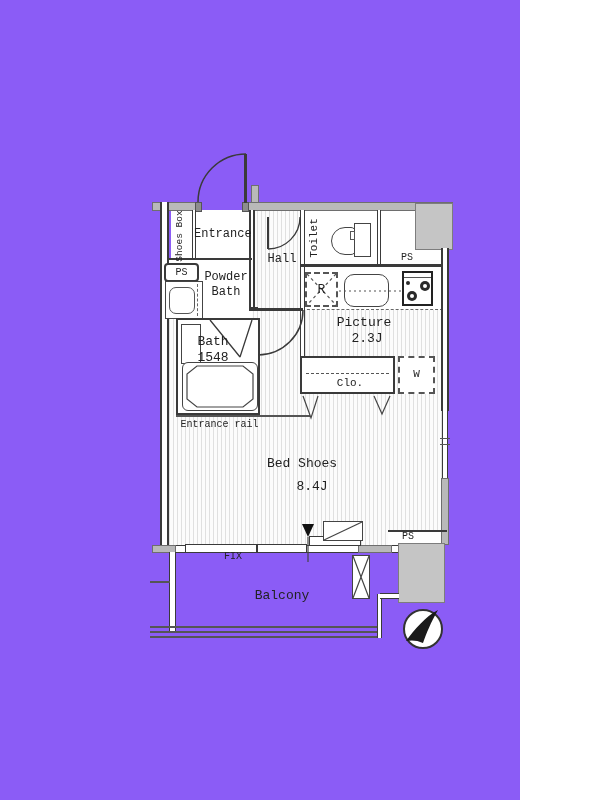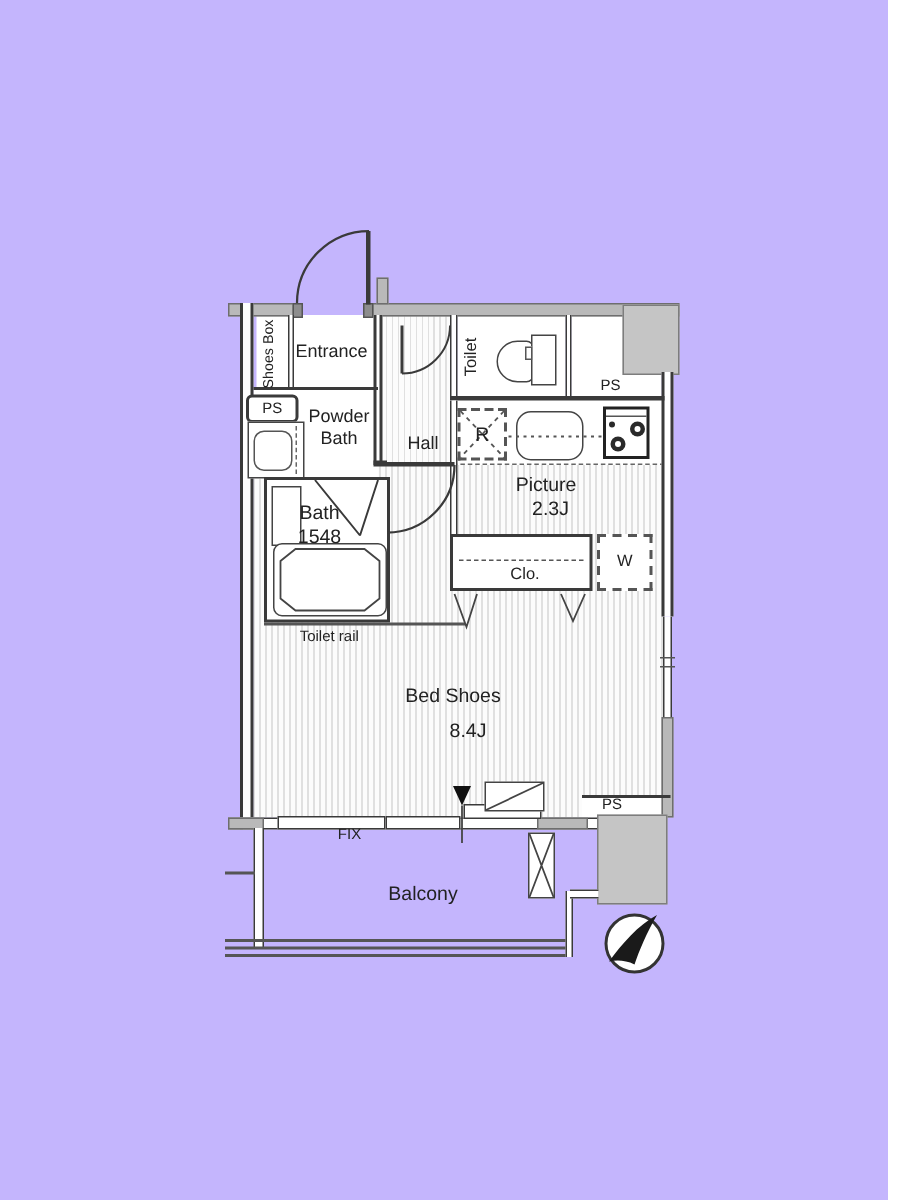--- a/index.html
+++ b/index.html
@@ -1,17 +1,17 @@
 <!DOCTYPE html>
 <html><head>
 <meta charset="utf-8">
 <style>
   html,body{margin:0;padding:0;background:#ffffff;}
-  .canvas{position:relative;width:592px;height:800px;background:#c4b5fd;overflow:hidden;
-          font-family:Liberation Sans, sans-serif;color:#222;}
+  .canvas{position:relative;width:520px;height:800px;background:#8b5cf6;overflow:hidden;
+          font-family:Liberation Mono, monospace;color:#222;}
   .abs{position:absolute;box-sizing:border-box;}
   
   .wallgray{background:#b9b9b9;border:1px solid #6e6e6e;}
   .shaft{background:#c5c5c5;border:1px solid #7d7d7d;}
   .dlv{background:#fff;border-left:2px solid #3a3a3a;border-right:2px solid #3a3a3a;}
   .dlv1{background:#fff;border-left:1.5px solid #3a3a3a;border-right:1.5px solid #3a3a3a;}
   .dlh1{background:#fff;border-top:1.5px solid #3a3a3a;border-bottom:1.5px solid #3a3a3a;}
   .tline{background:#3a3a3a;}
   .tline1{background:#555;}
   .post{background:#8d8d8d;border:1px solid #555;}
@@ -138,33 +138,33 @@
     <path d="M 374 396 L 382 414 L 390 396" fill="none" stroke="#444" stroke-width="1.2"></path>
     <path d="M 353 556 L 369 598 M 369 556 L 353 598" fill="none" stroke="#444" stroke-width="1.2"></path>
     <path d="M 324 540 L 362 522" fill="none" stroke="#444" stroke-width="1.2"></path>
     <path d="M 302 524 L 314 524 L 308 537 Z" fill="#111"></path>
     <path d="M 308 537 L 308 562" fill="none" stroke="#444" stroke-width="1.2"></path>
     <path d="M 406 641 C 415 629 425 617 438 610 C 431 622 426 634 423 643 C 417 640 411 640 406 641 Z" fill="#1a1a1a"></path>
   </svg>
 
   <div class="lbl sz9 rot" style="left:151px;top:230px;width:60px;height:12px;">Shoes Box</div>
   <div class="lbl sz12" style="left:194px;top:228px;width:54px;">Entrance</div>
-  <div class="lbl sz12" style="left:260px;top:253px;width:44px;margin-top:36px;">Hall</div>
+  <div class="lbl sz12" style="left:260px;top:253px;width:44px;">Hall</div>
   <div class="lbl sz11 rot" style="left:287px;top:232px;width:56px;height:12px;">Toilet</div>
   <div class="lbl sz10" style="left:164px;top:268px;width:35px;">PS</div>
   <div class="lbl sz12" style="left:200px;top:271px;width:52px;">Powder</div>
   <div class="lbl sz12" style="left:200px;top:286px;width:52px;">Bath</div>
   <div class="lbl sz13" style="left:183px;top:335px;width:60px;">Bath</div>
   <div class="lbl sz13" style="left:183px;top:351px;width:60px;">1548</div>
   <div class="lbl sz10" style="left:389px;top:253px;width:36px;">PS</div>
   <div class="lbl sz13" style="left:324px;top:316px;width:80px;">Picture</div>
   <div class="lbl sz13" style="left:332px;top:332px;width:70px;">2.3J</div>
   <div class="lbl sz13" style="left:305px;top:283px;width:33px;">R</div>
   <div class="lbl sz11" style="left:320px;top:378px;width:60px;">Clo.</div>
   <div class="lbl sz11" style="left:398px;top:369px;width:37px;">W</div>
-  <div class="lbl sz10" style="left:177px;top:420px;width:85px;">Toilet rail</div>
+  <div class="lbl sz10" style="left:177px;top:420px;width:85px;">Entrance rail</div>
   <div class="lbl sz13" style="left:262px;top:457px;width:80px;">Bed Shoes</div>
   <div class="lbl sz13" style="left:277px;top:480px;width:70px;">8.4J</div>
   <div class="lbl sz10" style="left:215px;top:552px;width:36px;">FIX</div>
   <div class="lbl sz10" style="left:390px;top:532px;width:36px;">PS</div>
   <div class="lbl sz13" style="left:242px;top:589px;width:80px;">Balcony</div>
 
 </div>
 
 </body></html>

